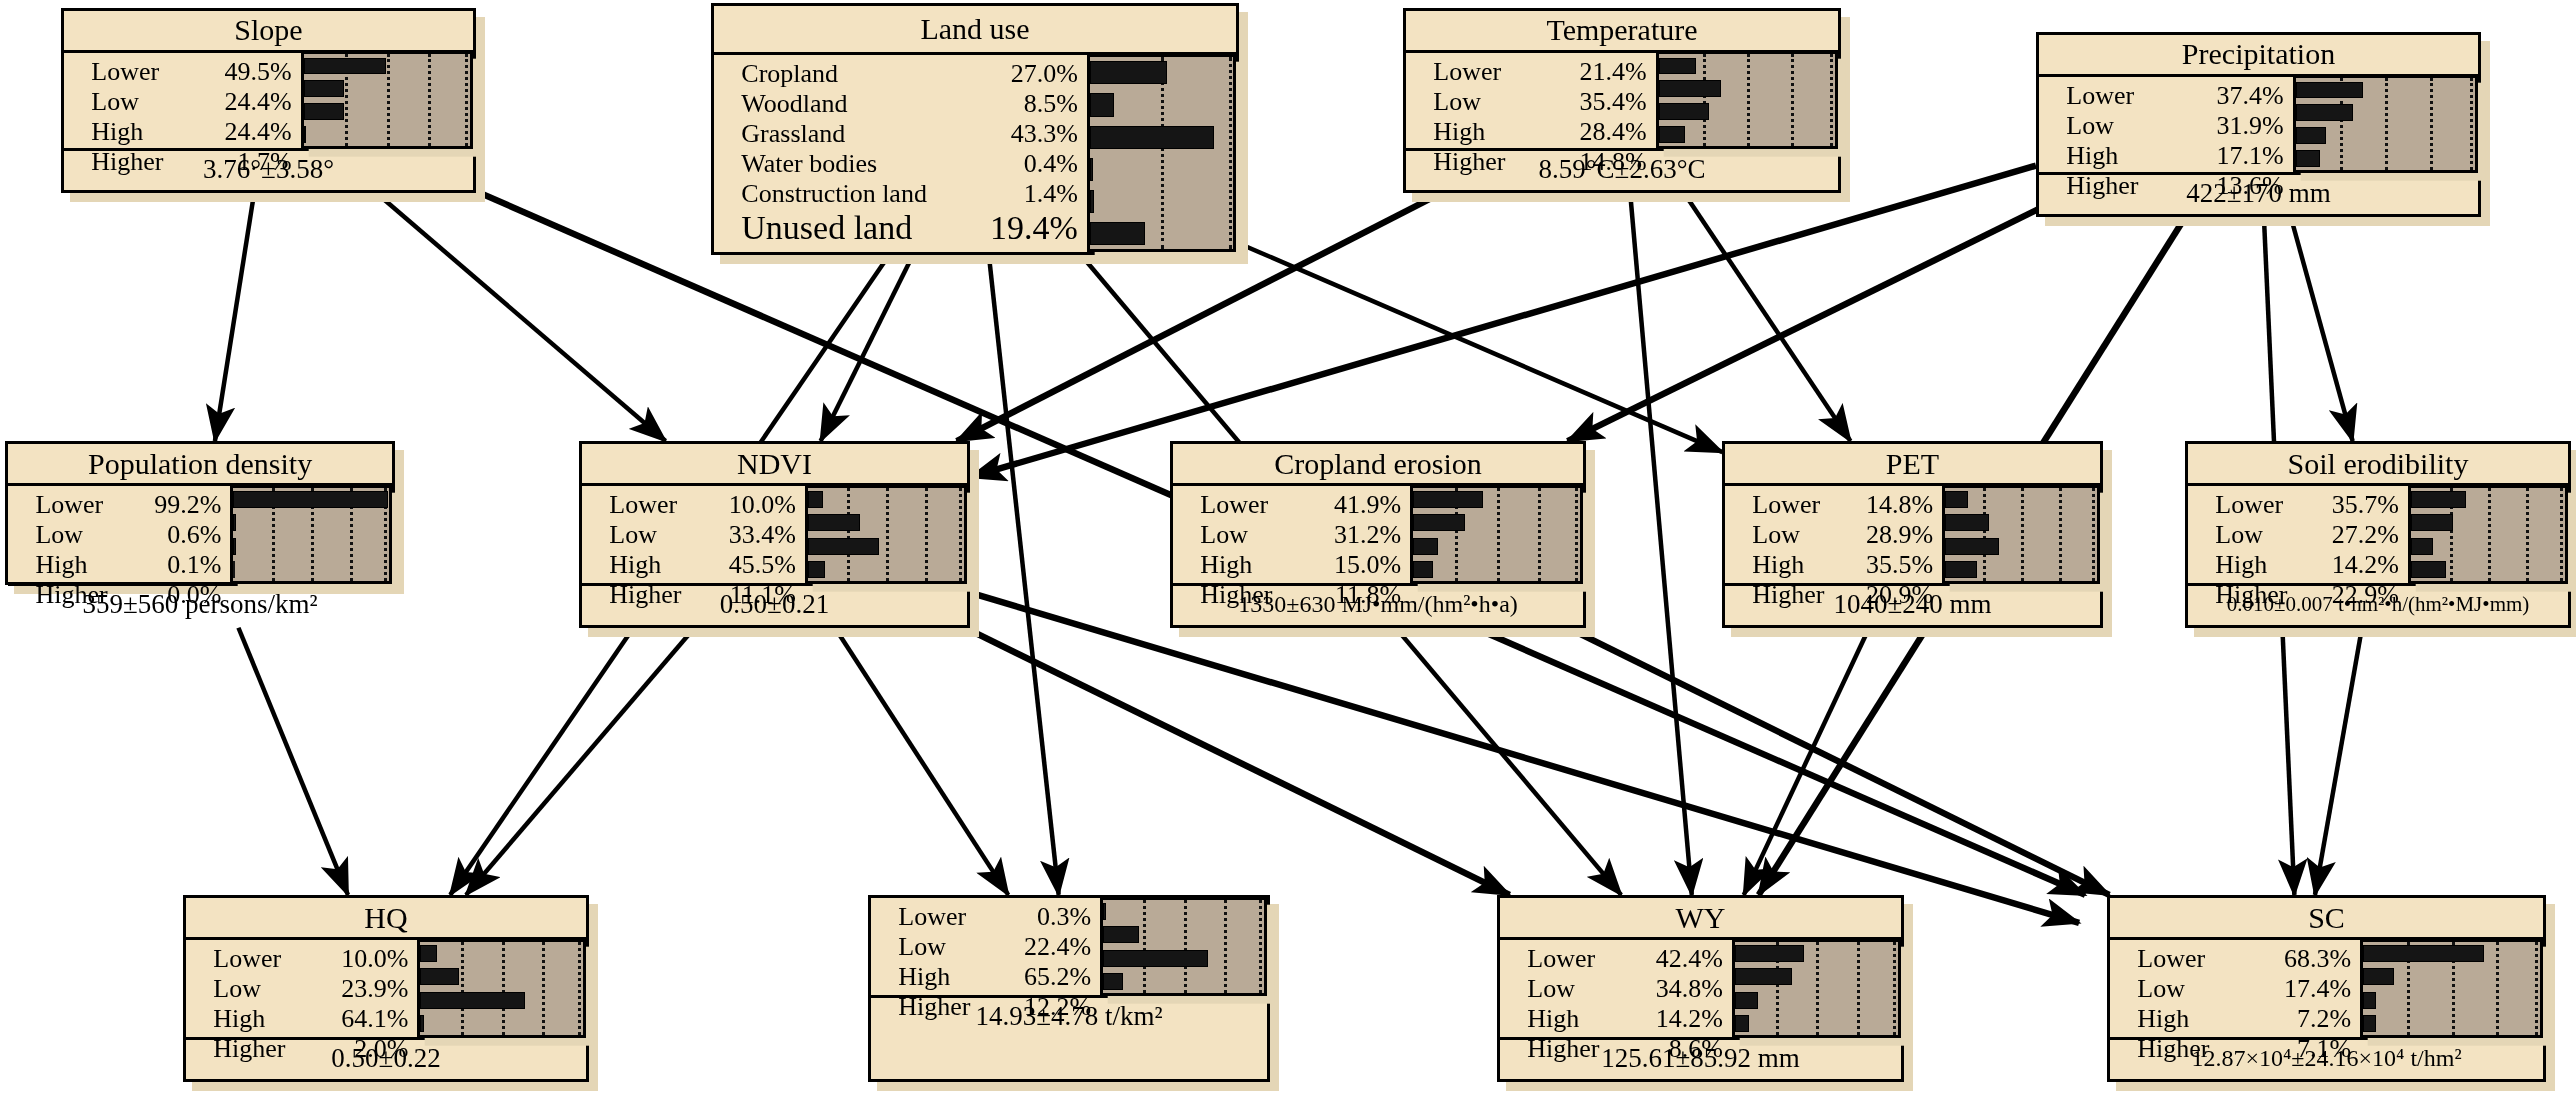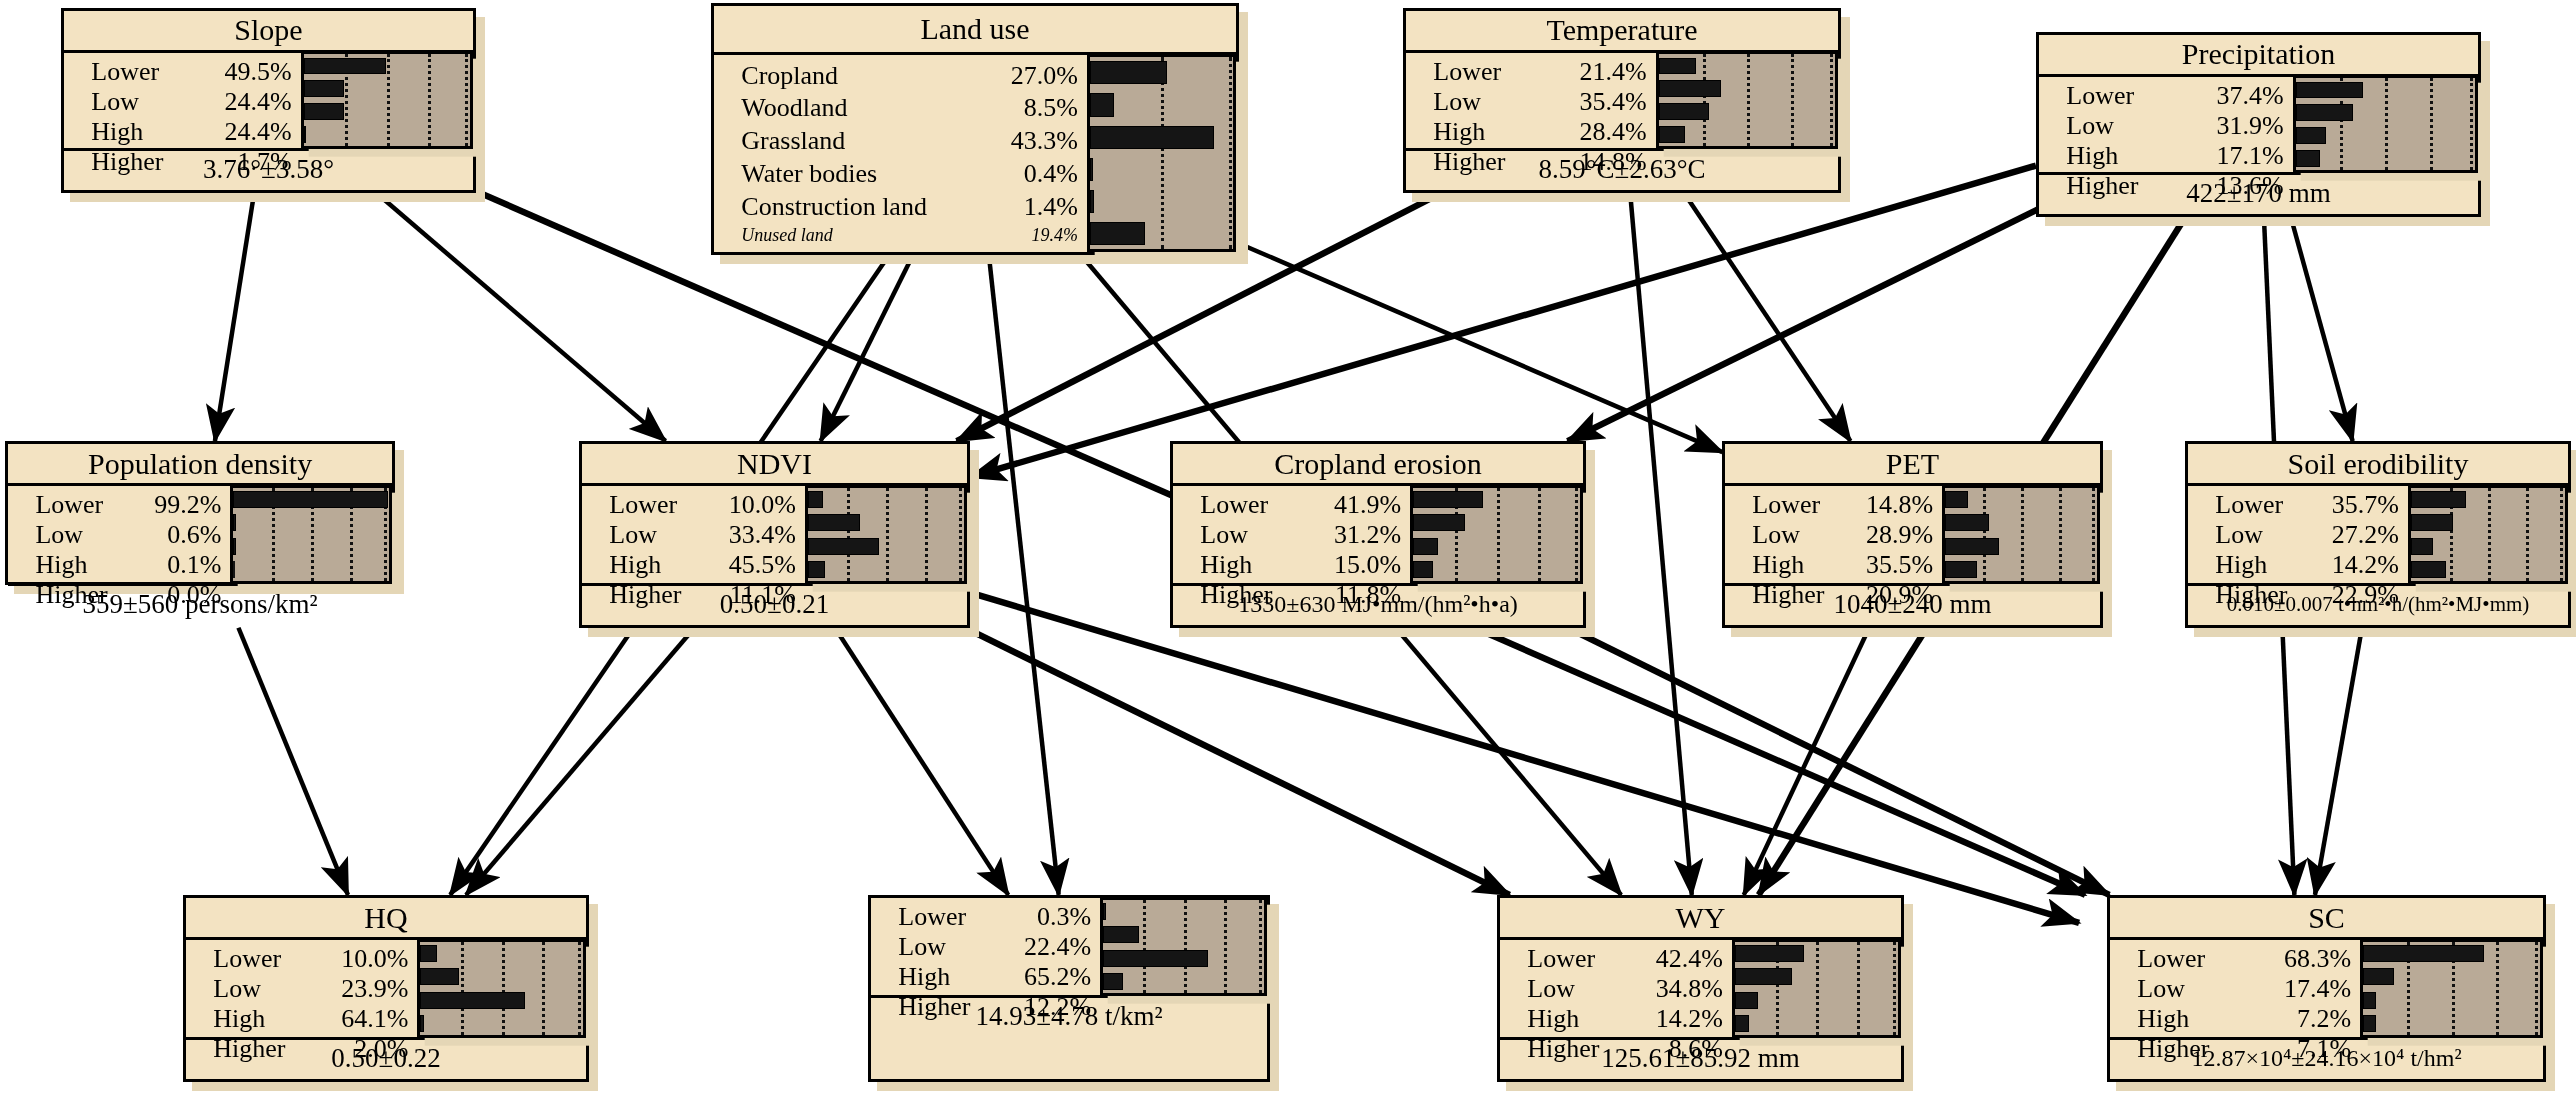--- a/index.html
+++ b/index.html
@@ -125,21 +125,21 @@
             <span class="pct">43.3%</span>
           </div>
           <div class="row" style="font-size: 26px;">
             <span class="lab">Water bodies</span>
             <span class="pct">0.4%</span>
           </div>
           <div class="row" style="font-size: 26px;">
             <span class="lab">Construction land</span>
             <span class="pct">1.4%</span>
           </div>
-          <div class="row" style="font-size: 18px; font-style: italic;">
+          <div class="row" style="font-size: 34px;">
             <span class="lab">Unused land</span>
             <span class="pct">19.4%</span>
           </div>
         </div>
         <div class="pane" style="width: 29%;">
           <div class="grid" style="left: 50%;"></div>
           <div class="grid" style="left: 97%;"></div>
           <div class="barslot" style="height: 16.6667%;">
             <div class="bar" style="width: 54%;"></div>
           </div>

